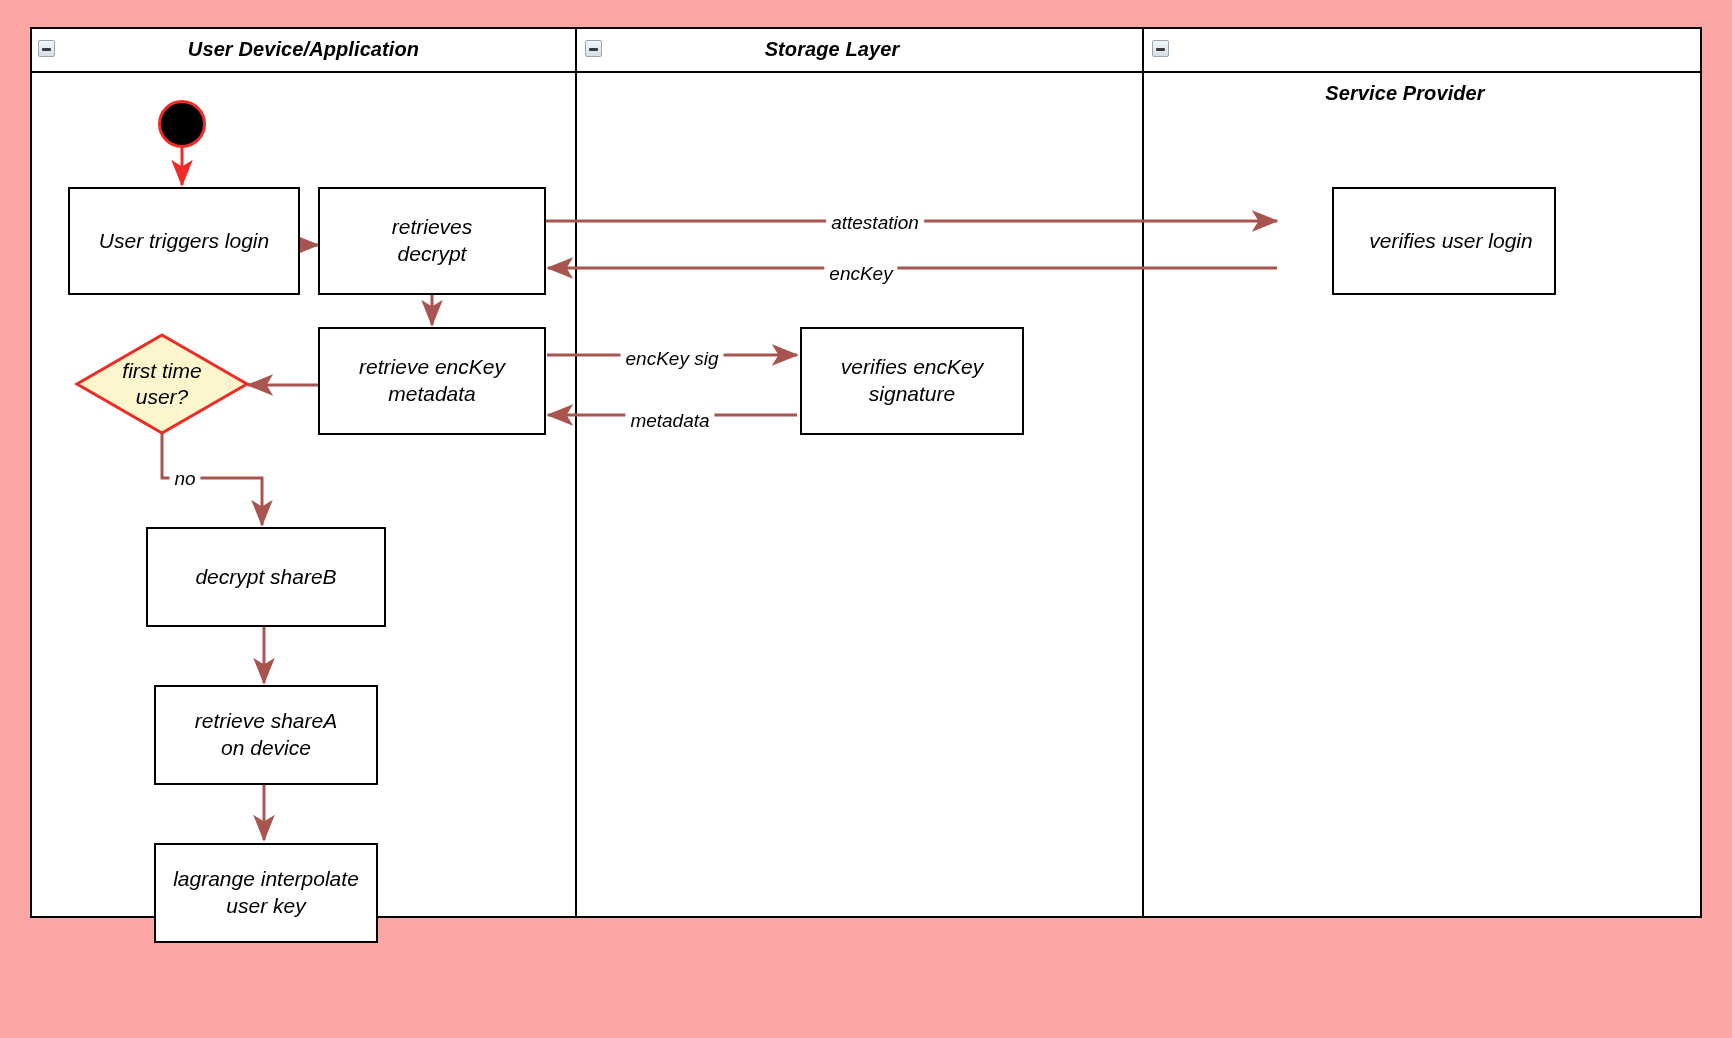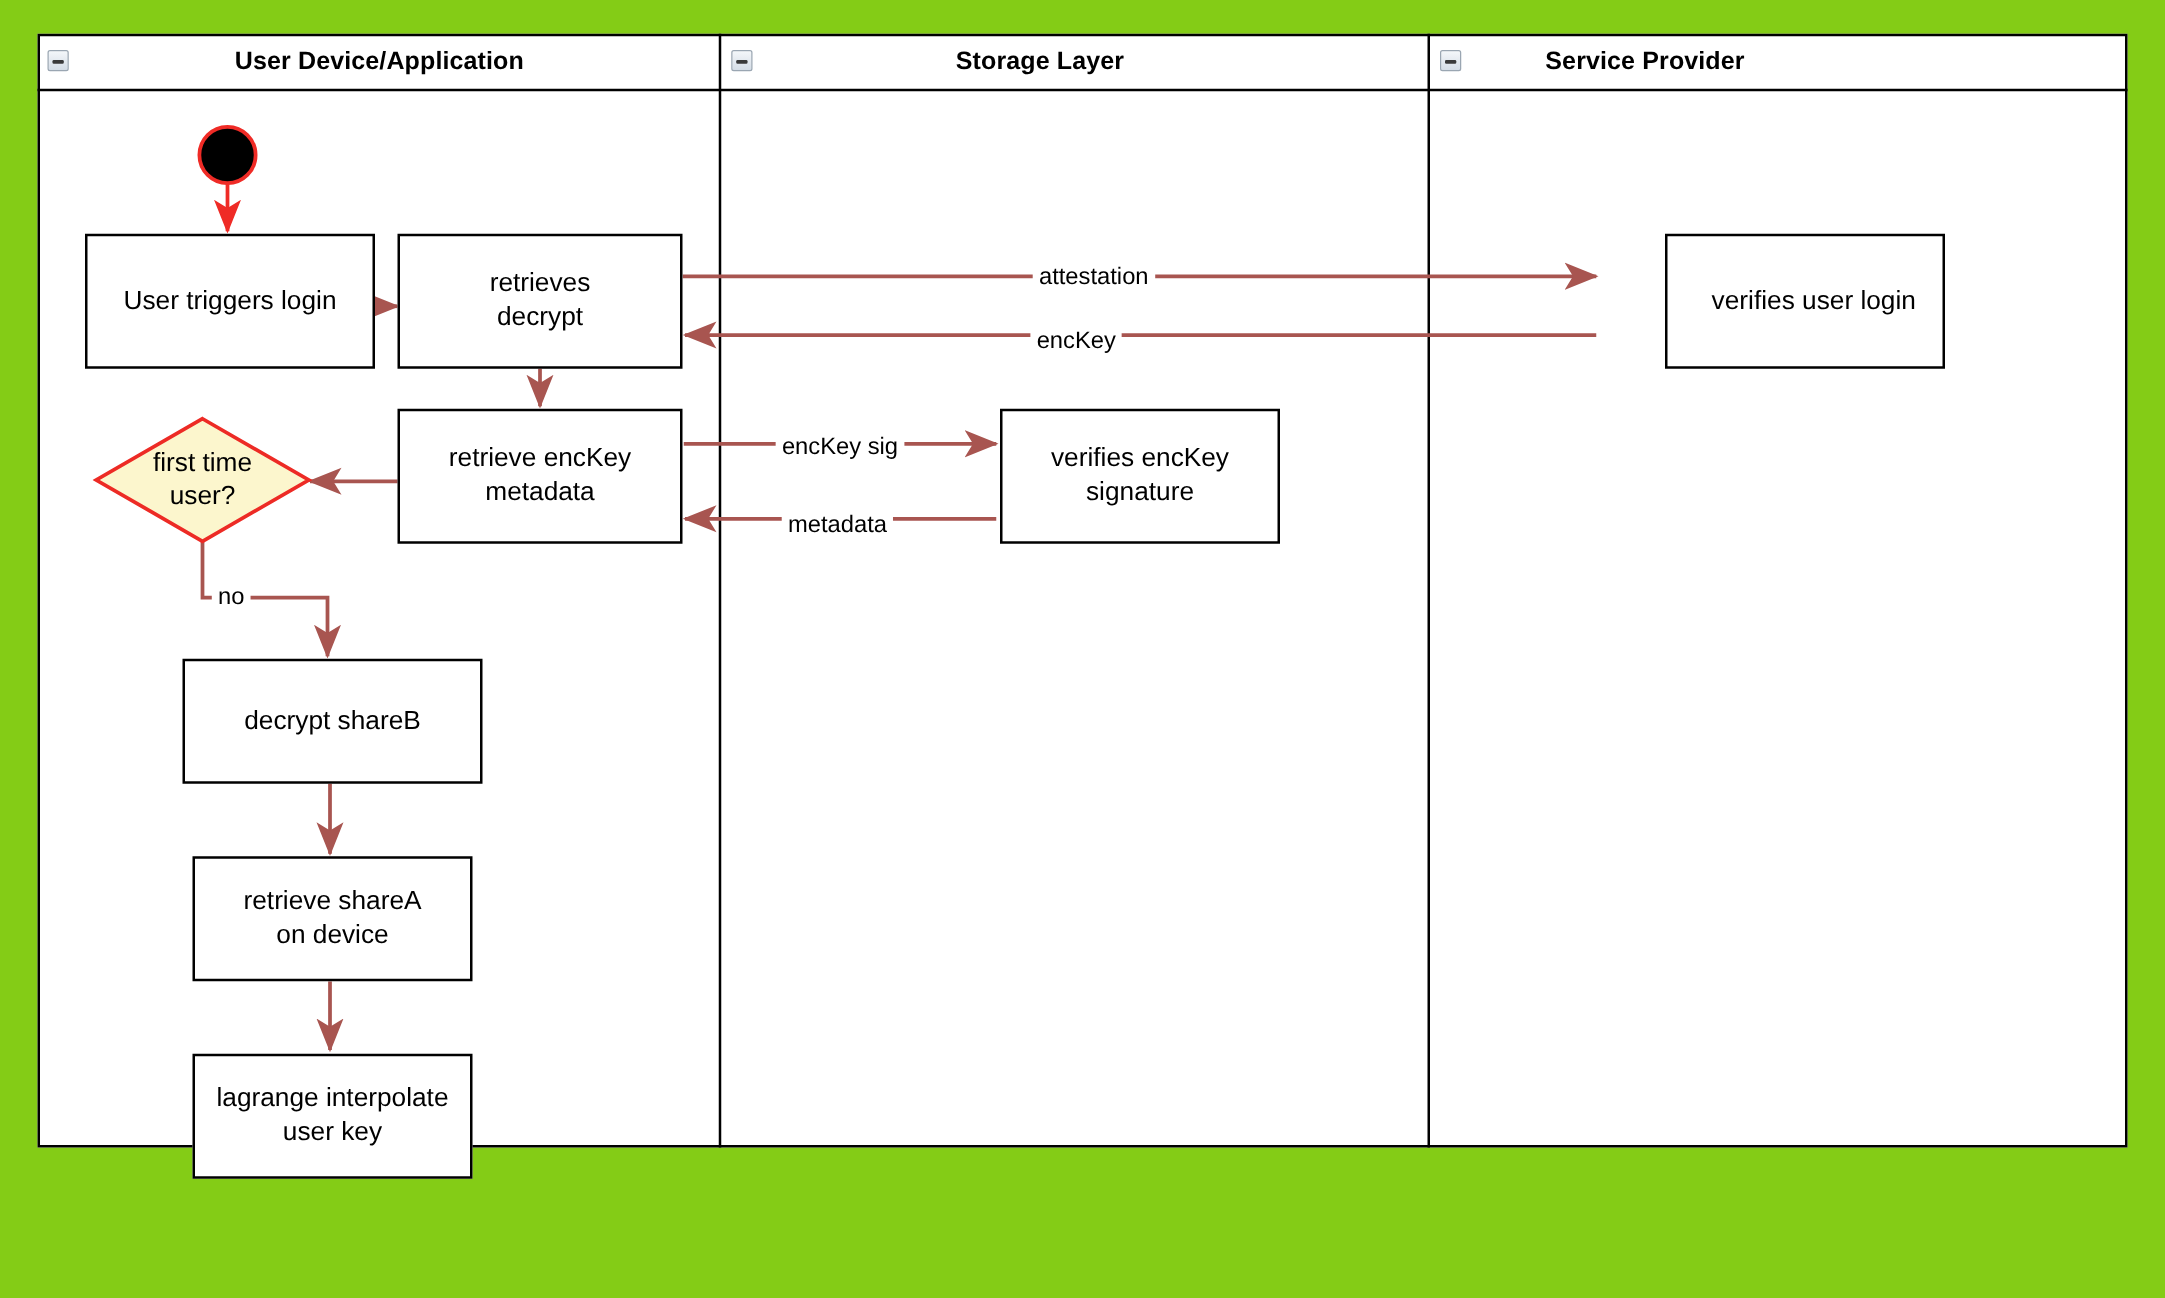--- a/index.html
+++ b/index.html
@@ -5,22 +5,23 @@
   html, body {
     margin: 0;
     padding: 0;
     background: #ffffff;
     font-family: "Liberation Sans", sans-serif;
   }
   #stage {
     position: relative;
     width: 1732px;
     height: 1038px;
-    background: #84cc16;
+    background: #fca5a5;
     overflow: hidden;
+    font-style: italic;
   }
 
   
   .lane-frame {
     position: absolute;
     left: 30px;
     top: 27px;
     width: 1672px;
     height: 891px;
     border: 2px solid #000000;
@@ -52,21 +53,21 @@
     line-height: 44px;
     text-align: center;
     font-size: 20px;
     font-weight: bold;
     color: #000000;
     letter-spacing: 0.1px;
     white-space: nowrap;
   }
   .lane-title.t1 { left: 32px;  width: 543px; }
   .lane-title.t2 { left: 606px; width: 452px; }
-  .lane-title.t3 { left: 1092px;width: 448px; }
+  .lane-title.t3 { left: 1181px;width: 448px; margin-top: 44px; }
 
   
   .collapse-box {
     position: absolute;
     width: 17px;
     height: 17px;
     top: 40px;
     border: 1px solid #9aa6b2;
     border-radius: 2px;
     background: linear-gradient(180deg,#f4f7fa 0%,#d5dde6 100%);

